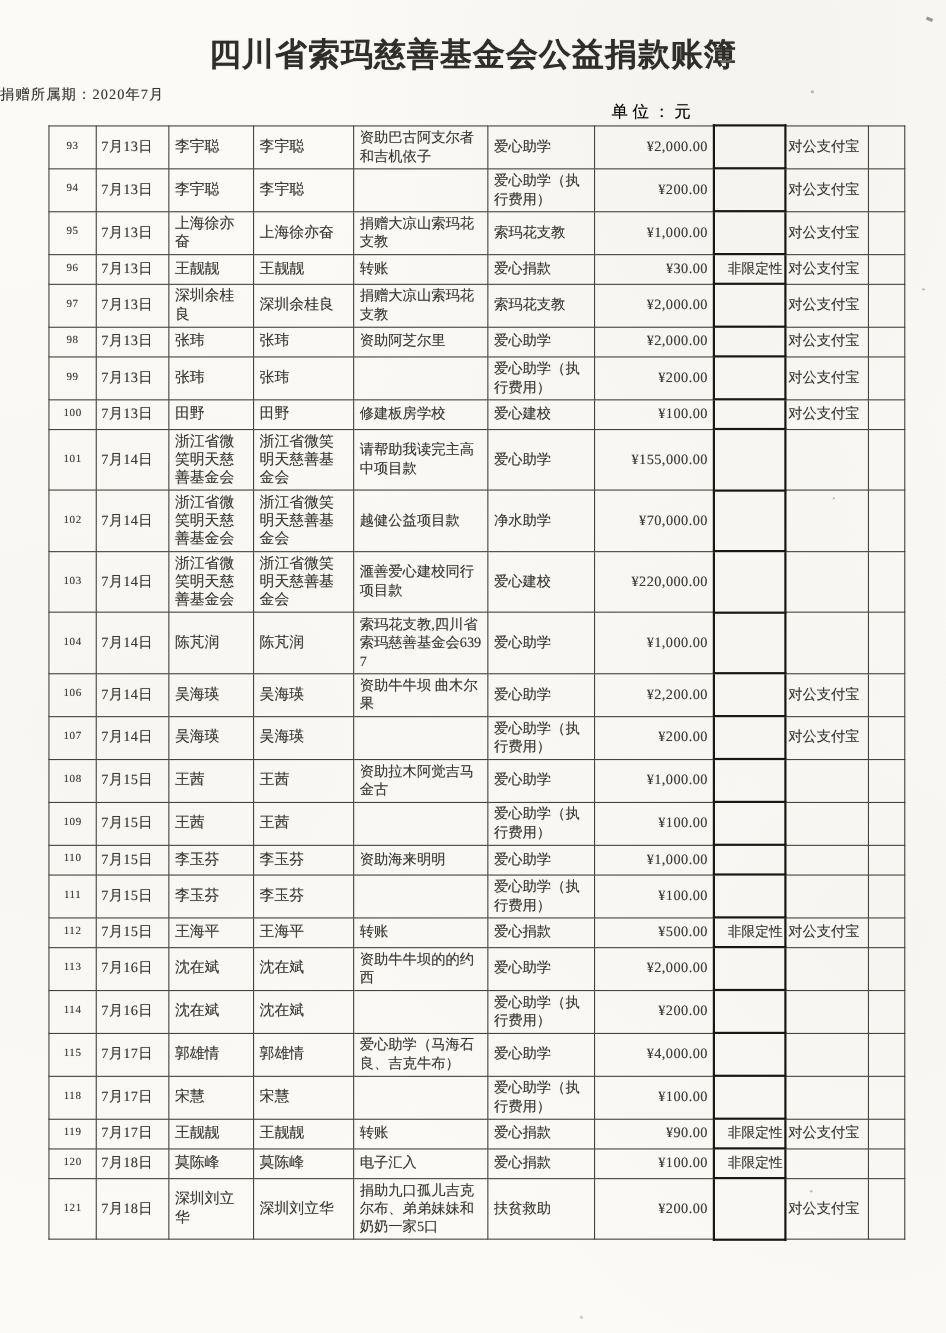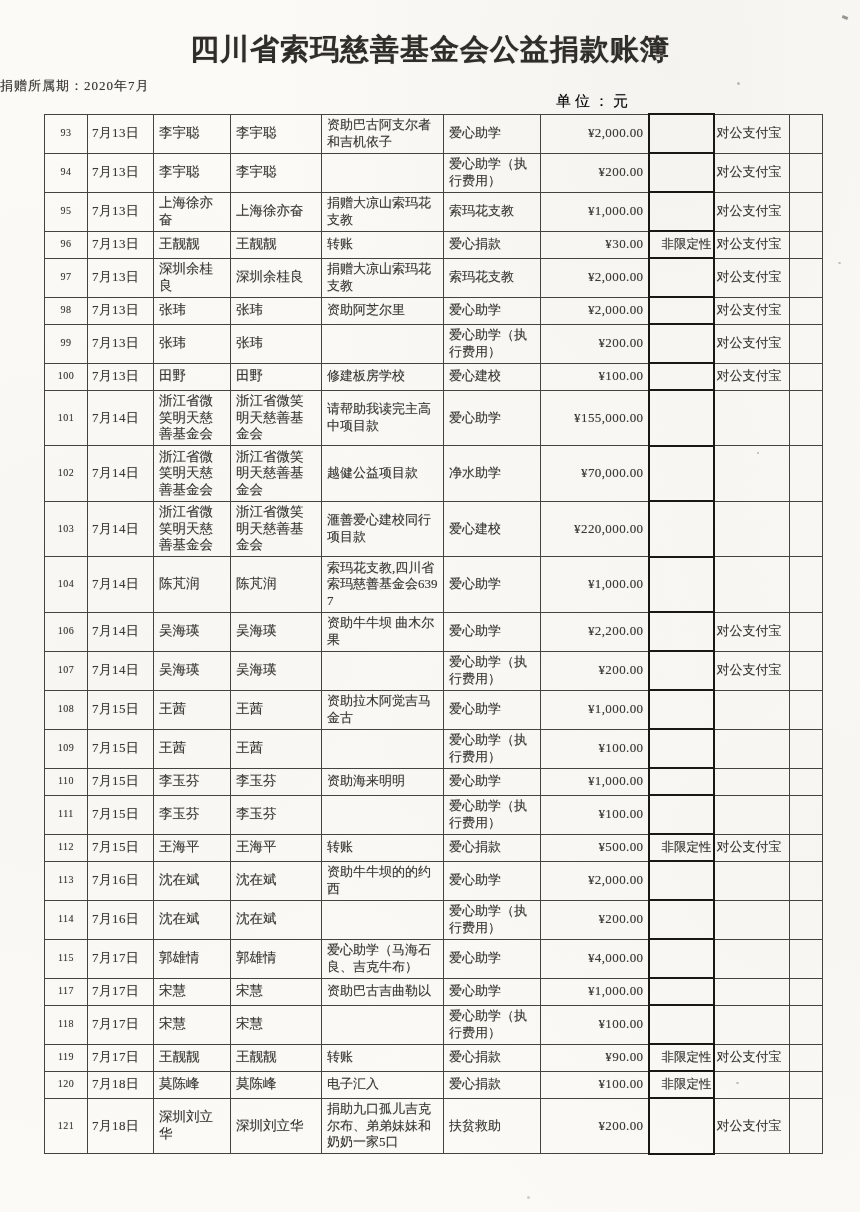--- a/index.html
+++ b/index.html
@@ -342,32 +342,20 @@
           <td class="col-donor">郭雄情</td>
           <td class="col-donor2">郭雄情</td>
           <td class="col-summary">爱心助学（马海石良、吉克牛布）</td>
           <td class="col-project">爱心助学</td>
           <td class="col-amount">¥4,000.00</td>
           <td class="col-restriction"></td>
           <td class="col-channel"></td>
           <td class="col-extra"></td>
         </tr>
         <tr>
-          <td class="col-no">117</td>
-          <td class="col-date">7月17日</td>
-          <td class="col-donor">宋慧</td>
-          <td class="col-donor2">宋慧</td>
-          <td class="col-summary">资助巴古吉曲勒以</td>
-          <td class="col-project">爱心助学</td>
-          <td class="col-amount">¥1,000.00</td>
-          <td class="col-restriction"></td>
-          <td class="col-channel"></td>
-          <td class="col-extra"></td>
-        </tr>
-        <tr>
           <td class="col-no">118</td>
           <td class="col-date">7月17日</td>
           <td class="col-donor">宋慧</td>
           <td class="col-donor2">宋慧</td>
           <td class="col-summary"></td>
           <td class="col-project">爱心助学（执行费用）</td>
           <td class="col-amount">¥100.00</td>
           <td class="col-restriction"></td>
           <td class="col-channel"></td>
           <td class="col-extra"></td>

